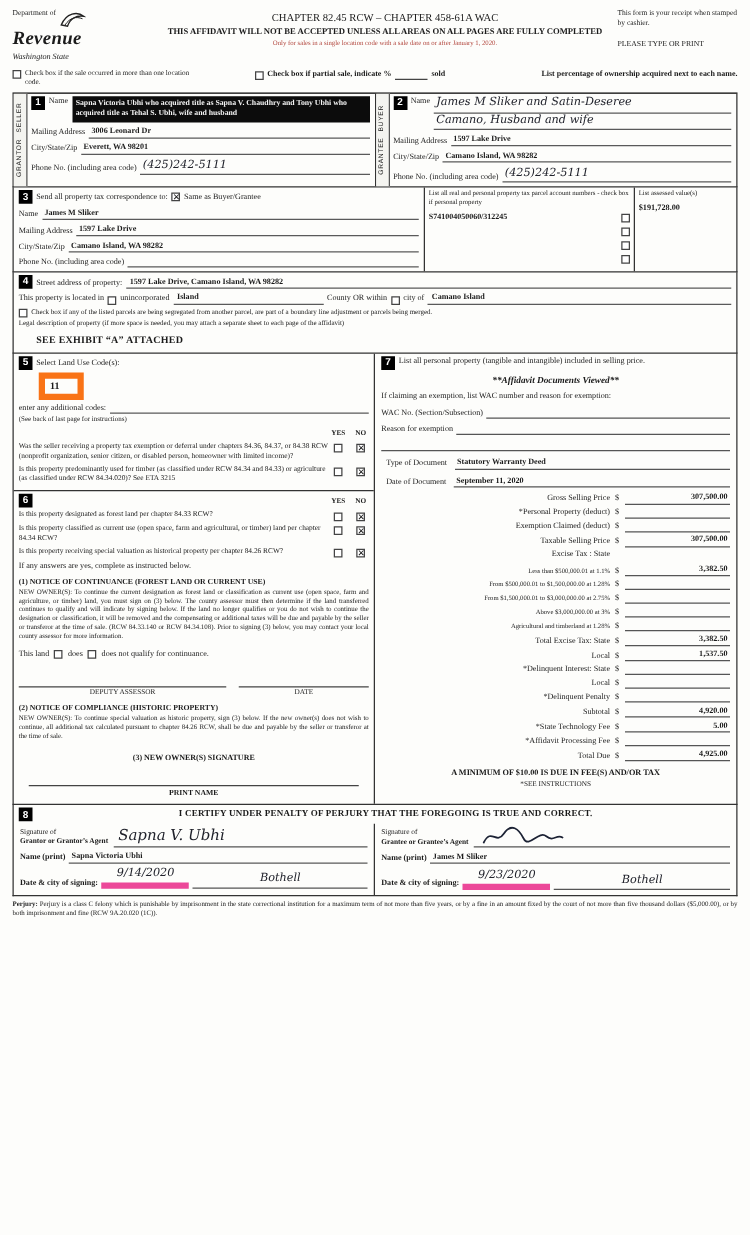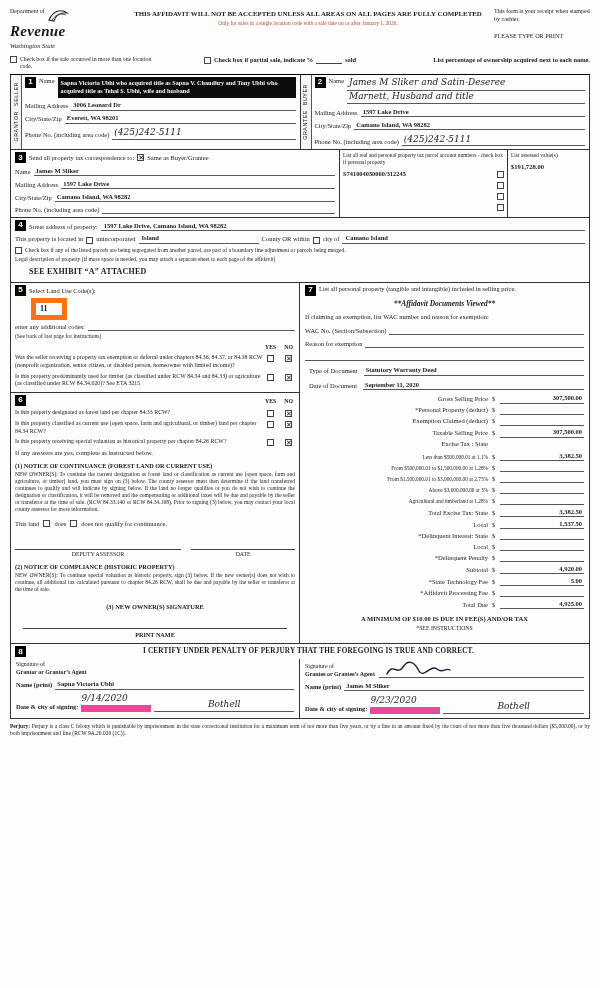--- a/index.html
+++ b/index.html
@@ -132,21 +132,21 @@
   
   .sec8 { border: 1px solid #333; border-top: none; }
   .certify-row { display: flex; align-items: center; gap: 6px; padding: 2px 4px; }
   .certify { flex: 1; text-align: center; font-weight: bold; font-size: 7.2px; letter-spacing: 0.2px; }
   .sig-halves { display: flex; }
   .half { width: 50%; padding: 2px 5px 4px 5px; }
   .half.left { border-right: 1px solid #333; }
   .sigrow { display: flex; align-items: flex-end; gap: 4px; }
   .siglbl { font-size: 5.9px; flex: none; }
   .sigarea { flex: 1; border-bottom: 1px solid #555; min-height: 16px; display: flex; align-items: flex-end; padding: 0 4px; }
-  .dt { flex: none; width: 70px; border-bottom: 7px solid #ec4899; text-align: left; }
+  .dt { flex: none; width: 70px; border-bottom: 5px solid #ec4899; text-align: center; }
   .dt2 { flex: 1; border-bottom: 1px solid #555; text-align: center; }
   
   .perjury { font-size: 5.5px; text-align: justify; margin-top: 4px; }
   .footbar { display: flex; align-items: flex-end; justify-content: space-between; border-top: 1.6px solid #000; margin-top: 4px; padding-top: 2px; }
   .rev { font-size: 5.6px; }
   .tspace { font-size: 7.2px; letter-spacing: 0.4px; }
   .ctreas { font-size: 7.2px; letter-spacing: 0.4px; }
 </style>
 </head>
 <body>
@@ -159,20 +159,21 @@
         <span class="dept-small">Department of</span>
         <svg class="logo-mark" width="22" height="14" viewBox="0 0 22 14">
           <path d="M2 12 C6 2, 15 1, 20 5 C14 4, 9 7, 7 13 Z" fill="none" stroke="#222" stroke-width="1.1"></path>
           <path d="M5 12 C9 6, 14 5, 19 7" fill="none" stroke="#222" stroke-width="0.8"></path>
         </svg>
       </div>
       <div class="dept-big">Revenue</div>
       <div class="dept-state">Washington State</div>
     </div>
     <div class="title-blk">
+      <div class="subtitle">CHAPTER 82.45 RCW – CHAPTER 458-61A WAC</div>
       <div class="warning">THIS AFFIDAVIT WILL NOT BE ACCEPTED UNLESS ALL AREAS ON ALL PAGES ARE FULLY COMPLETED</div>
       <div class="rednote">Only for sales in a single location code with a sale date on or after January 1, 2020.</div>
     </div>
     <div class="receipt-blk">
       <div class="receipt">This form is your receipt when stamped by cashier.</div>
       <div class="typeprint">PLEASE TYPE OR PRINT</div>
     </div>
   </header>
 
   <div class="topbar">
@@ -219,21 +220,21 @@
       <div class="vstrip">
         <span>BUYER</span>
         <span>GRANTEE</span>
       </div>
       <div class="party-main">
         <div class="name-row">
           <span class="badge">2</span>
           <span class="lbl">Name</span>
           <div class="hand-lines">
             <span class="hand ul">James M Sliker and Satin-Deseree</span>
-            <span class="hand ul">Marnett, Husband and title</span>
+            <span class="hand ul">Camano, Husband and wife</span>
           </div>
         </div>
         <div class="frow">
           <span class="lbl">Mailing Address</span>
           <span class="val">1597 Lake Drive</span>
         </div>
         <div class="frow">
           <span class="lbl">City/State/Zip</span>
           <span class="val">Camano Island, WA 98282</span>
         </div>
@@ -540,20 +541,23 @@
     <div class="certify-row">
       <span class="badge">8</span>
       <span class="certify">I CERTIFY UNDER PENALTY OF PERJURY THAT THE FOREGOING IS TRUE AND CORRECT.</span>
     </div>
     <div class="sig-halves">
       <div class="half left">
         <div class="sigrow">
           <div class="siglbl">
             <div>Signature of</div>
             <div class="b">Grantor or Grantor’s Agent</div>
+          </div>
+          <div class="sigarea">
+            <span class="hand big">Sapna V. Ubhi</span>
           </div>
         </div>
         <div class="frow">
           <span class="lbl b">Name (print)</span>
           <span class="val">Sapna Victoria Ubhi</span>
         </div>
         <div class="frow">
           <span class="lbl b">Date &amp; city of signing:</span>
           <span class="hand dt">9/14/2020</span>
           <span class="hand dt2">Bothell</span>

